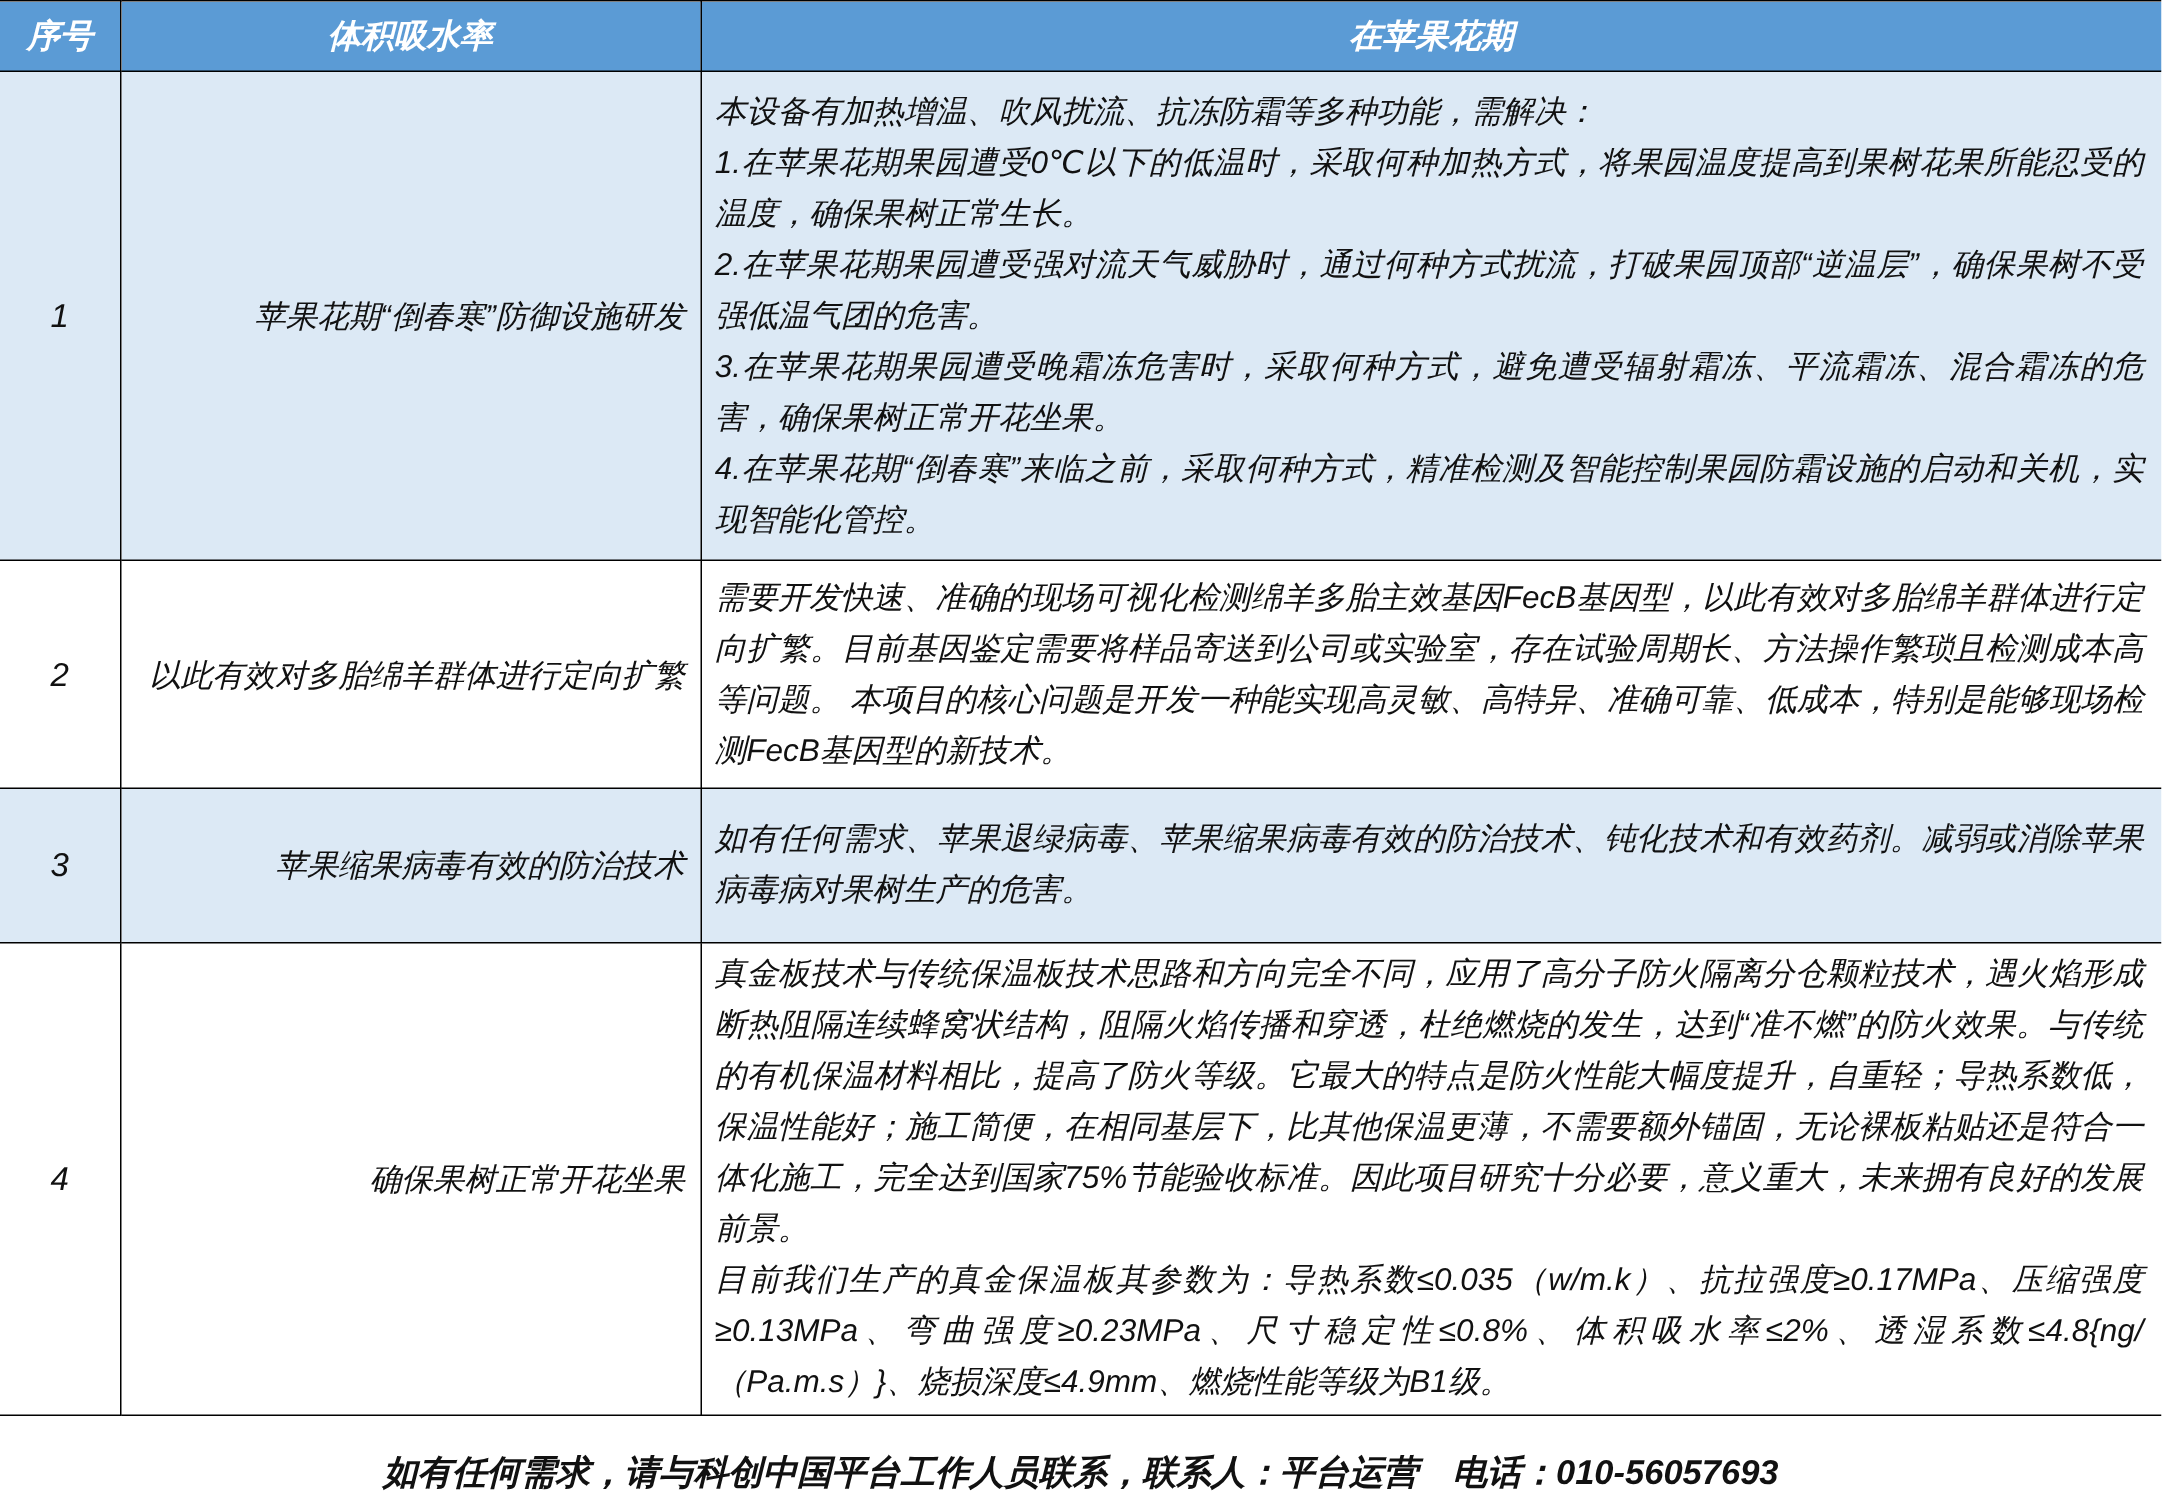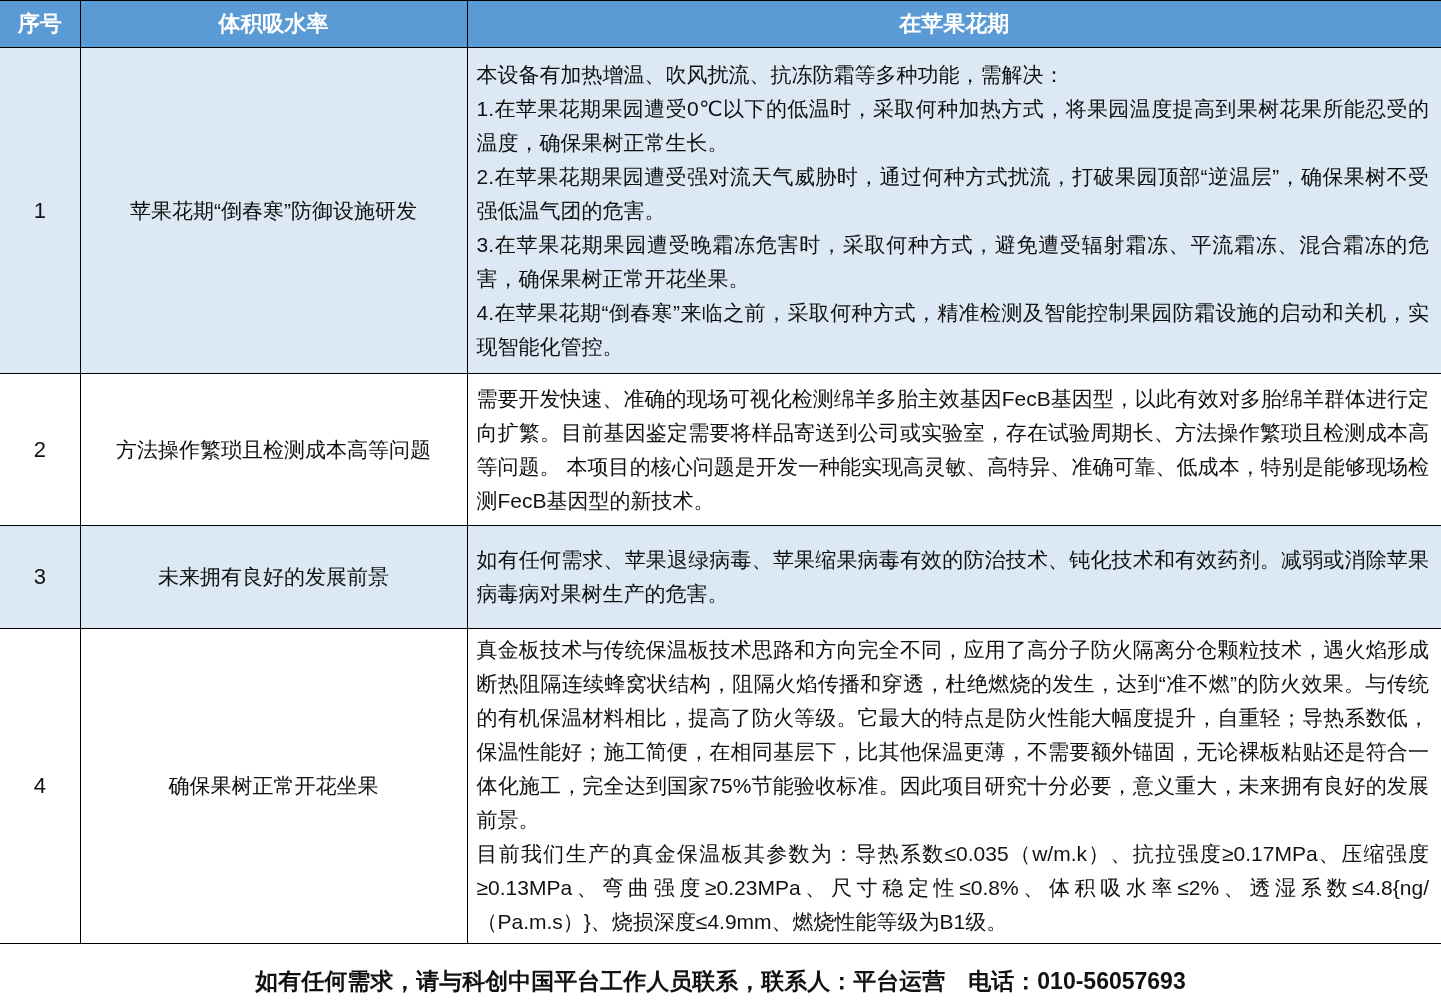--- a/index.html
+++ b/index.html
@@ -22,20 +22,21 @@
   }
   table.needs-table {
     border-collapse: collapse;
     table-layout: fixed;
     width: 1441px;
   }
   .needs-table th, .needs-table td {
     border: 1px solid var(--border);
     box-sizing: border-box;
     overflow: hidden;
+    font-style: italic;
   }
   
   .needs-table th:first-child, .needs-table td:first-child { border-left: none; }
   .needs-table th:last-child, .needs-table td:last-child { border-right: none; }
 
   .needs-table thead th {
     background: var(--header-bg);
     color: var(--header-text);
     font-weight: bold;
     font-size: 22px;
@@ -45,21 +46,21 @@
   }
   tr.band td { background: var(--band-row-bg); }
   tr.plain td { background: var(--white-row-bg); }
 
   td.no-cell {
     text-align: center;
     vertical-align: middle;
     font-size: 22px;
   }
   td.need-cell {
-    text-align: center;
+    text-align: right;
     vertical-align: middle;
     font-size: 21px;
     padding: 0 10px;
   }
   td.problem-cell {
     text-align: justify;
     vertical-align: middle;
     font-size: 21px;
     line-height: 34px;
     padding: 4px 12px 4px 9px;
@@ -98,26 +99,26 @@
       <td class="no-cell">1</td>
       <td class="need-cell">苹果花期“倒春寒”防御设施研发</td>
       <td class="problem-cell">本设备有加热增温、吹风扰流、抗冻防霜等多种功能，需解决：
 1.在苹果花期果园遭受0℃以下的低温时，采取何种加热方式，将果园温度提高到果树花果所能忍受的温度，确保果树正常生长。
 2.在苹果花期果园遭受强对流天气威胁时，通过何种方式扰流，打破果园顶部“逆温层”，确保果树不受强低温气团的危害。
 3.在苹果花期果园遭受晚霜冻危害时，采取何种方式，避免遭受辐射霜冻、平流霜冻、混合霜冻的危害，确保果树正常开花坐果。
 4.在苹果花期“倒春寒”来临之前，采取何种方式，精准检测及智能控制果园防霜设施的启动和关机，实现智能化管控。</td>
     </tr>
     <tr class="plain" style="height:152px">
       <td class="no-cell">2</td>
-      <td class="need-cell">方法操作繁琐且检测成本高等问题</td>
+      <td class="need-cell">以此有效对多胎绵羊群体进行定向扩繁</td>
       <td class="problem-cell">需要开发快速、准确的现场可视化检测绵羊多胎主效基因FecB基因型，以此有效对多胎绵羊群体进行定向扩繁。目前基因鉴定需要将样品寄送到公司或实验室，存在试验周期长、方法操作繁琐且检测成本高等问题。 本项目的核心问题是开发一种能实现高灵敏、高特异、准确可靠、低成本，特别是能够现场检测FecB基因型的新技术。</td>
     </tr>
     <tr class="band" style="height:103px">
       <td class="no-cell">3</td>
-      <td class="need-cell">未来拥有良好的发展前景</td>
+      <td class="need-cell">苹果缩果病毒有效的防治技术</td>
       <td class="problem-cell">如有任何需求、苹果退绿病毒、苹果缩果病毒有效的防治技术、钝化技术和有效药剂。减弱或消除苹果病毒病对果树生产的危害。</td>
     </tr>
     <tr class="plain" style="height:304px">
       <td class="no-cell">4</td>
       <td class="need-cell">确保果树正常开花坐果</td>
       <td class="problem-cell">真金板技术与传统保温板技术思路和方向完全不同，应用了高分子防火隔离分仓颗粒技术，遇火焰形成断热阻隔连续蜂窝状结构，阻隔火焰传播和穿透，杜绝燃烧的发生，达到“准不燃”的防火效果。与传统的有机保温材料相比，提高了防火等级。它最大的特点是防火性能大幅度提升，自重轻；导热系数低，保温性能好；施工简便，在相同基层下，比其他保温更薄，不需要额外锚固，无论裸板粘贴还是符合一体化施工，完全达到国家75%节能验收标准。因此项目研究十分必要，意义重大，未来拥有良好的发展前景。
 目前我们生产的真金保温板其参数为：导热系数≤0.035（w/m.k）、抗拉强度≥0.17MPa、压缩强度≥0.13MPa、弯曲强度≥0.23MPa、尺寸稳定性≤0.8%、体积吸水率≤2%、透湿系数≤4.8{ng/（Pa.m.s）}、烧损深度≤4.9mm、燃烧性能等级为B1级。</td>
     </tr>
     <tr class="footer-row" style="height:76px">
       <td colspan="3">如有任何需求，请与科创中国平台工作人员联系，联系人：平台运营　电话：010-56057693</td>

